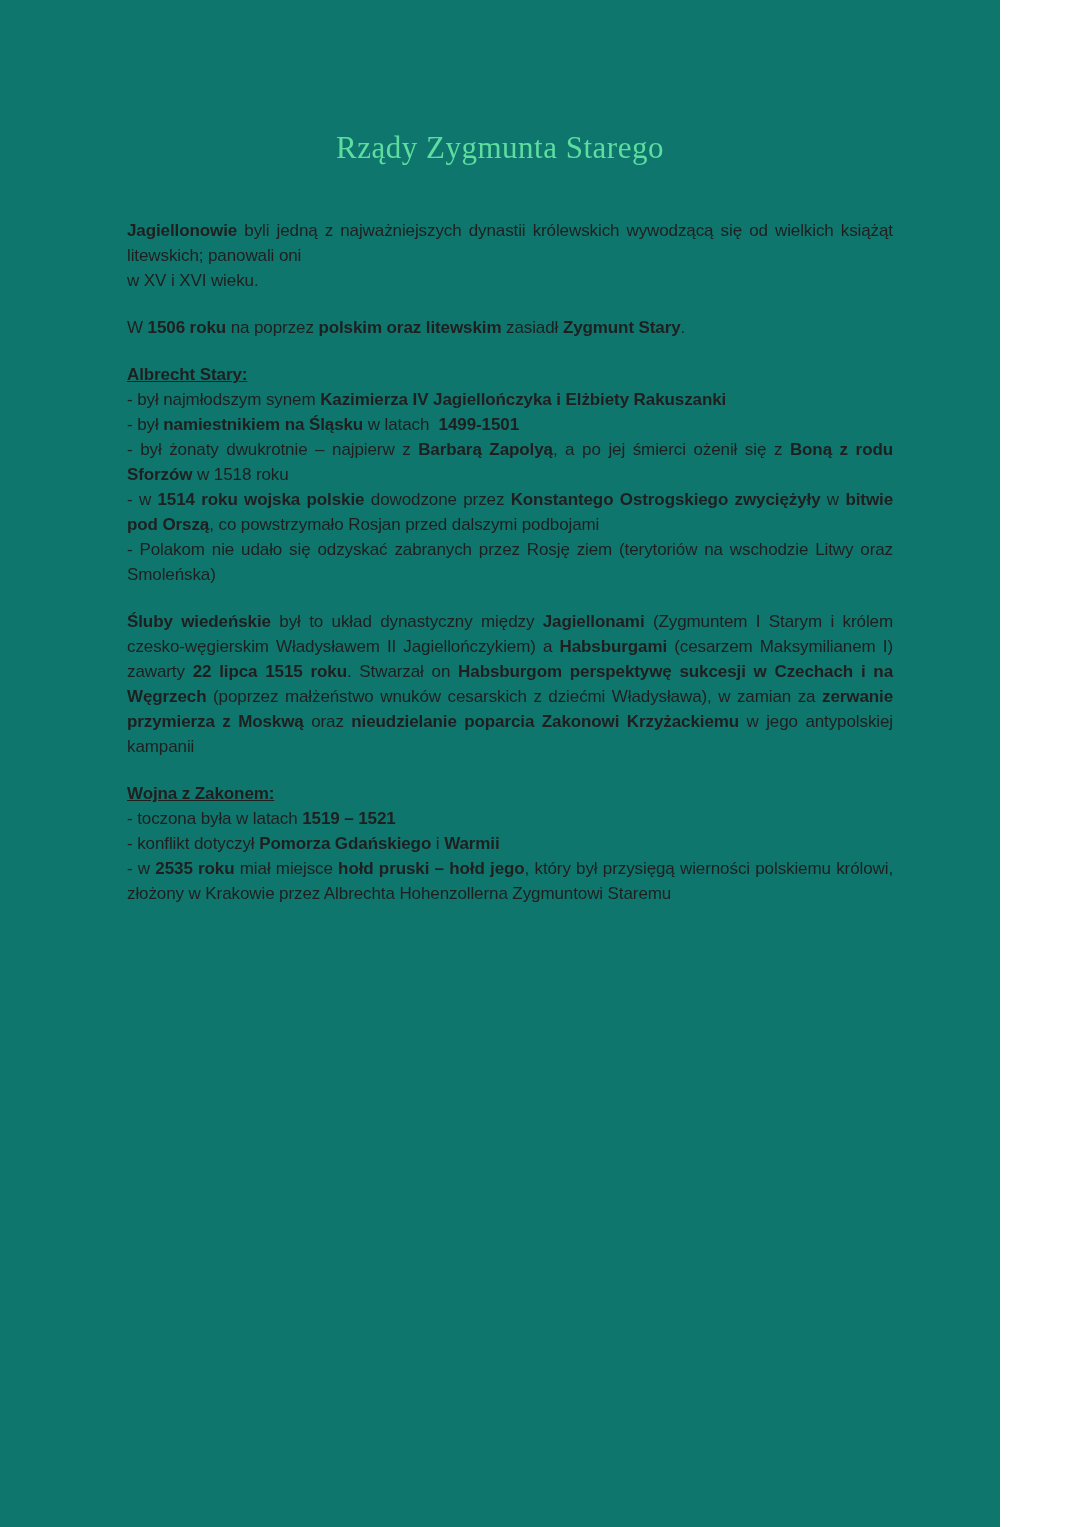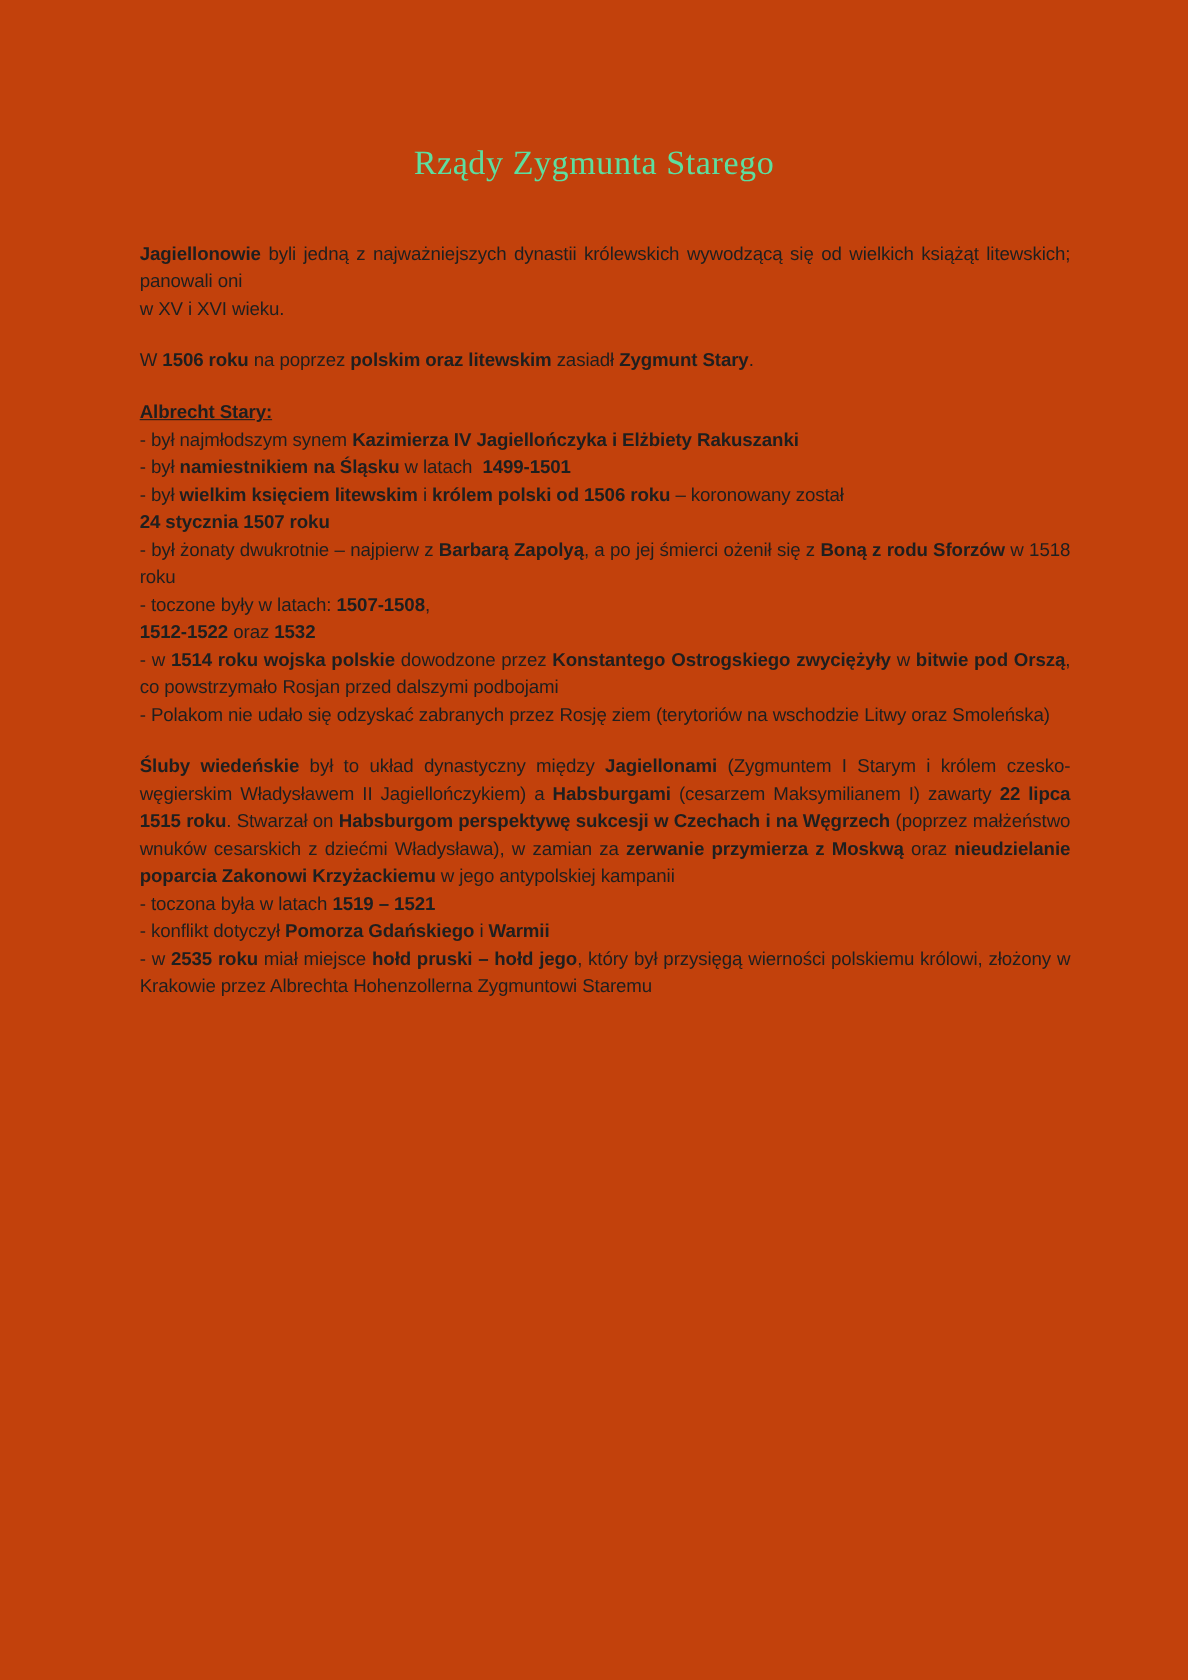--- a/index.html
+++ b/index.html
@@ -2,23 +2,23 @@
 <html><head>
 <meta charset="utf-8">
 <style>
   html, body {
     margin: 0;
     padding: 0;
     background: #ffffff;
   }
   .sheet {
     position: relative;
-    width: 1080px;
+    width: 1000px;
     height: 1527px;
-    background: #c2410c;
+    background: #0f766e;
     font-family: "Liberation Sans", sans-serif;
     color: #1f1f1f;
     overflow: hidden;
   }
   .doc-title {
     margin: 0;
     padding-top: 126px;
     text-align: center;
     font-family: "Liberation Serif", serif;
     font-weight: 400;
@@ -56,23 +56,22 @@
 <div class="sheet">
   <header>
     <h1 class="doc-title">Rządy Zygmunta Starego</h1>
   </header>
   <main class="content">
       <div class="block paragraph"><span class="bold">Jagiellonowie</span><span> byli jedną z najważniejszych dynastii królewskich wywodzącą się od wielkich książąt litewskich; panowali oni</span><br><span>w XV i XVI wieku.</span></div>
       <div class="block paragraph"><span>W </span><span class="bold">1506 roku</span><span> na poprzez </span><span class="bold">polskim oraz litewskim</span><span> zasiadł </span><span class="bold">Zygmunt Stary</span><span>.</span></div>
       <div class="block heading"><span class="bold underline">Albrecht Stary:</span></div>
       <div class="block line"><span>- był najmłodszym synem </span><span class="bold">Kazimierza IV Jagiellończyka i Elżbiety Rakuszanki</span></div>
       <div class="block line"><span>- był </span><span class="bold">namiestnikiem na Śląsku</span><span> w latach &nbsp;</span><span class="bold">1499-1501</span></div>
-      <div class="block line"><span>- był </span><span class="bold">wielkim księciem litewskim</span><span> i </span><span class="bold">królem polski od 1506 roku</span><span> – koronowany został</span><br><span class="bold">24 stycznia 1507 roku</span></div>
       <div class="block line"><span>- był żonaty dwukrotnie – najpierw z </span><span class="bold">Barbarą Zapolyą</span><span>, a po jej śmierci ożenił się z </span><span class="bold">Boną z rodu Sforzów</span><span> w 1518 roku</span></div>
-      <div class="block line"><span>- toczone były w latach: </span><span class="bold">1507-1508</span><span>,</span><br><span class="bold">1512-1522</span><span> oraz </span><span class="bold">1532</span></div>
       <div class="block line"><span>- w </span><span class="bold">1514 roku wojska polskie</span><span> dowodzone przez </span><span class="bold">Konstantego Ostrogskiego zwyciężyły</span><span> w </span><span class="bold">bitwie pod Orszą</span><span>, co powstrzymało Rosjan przed dalszymi podbojami</span></div>
       <div class="block line"><span>- Polakom nie udało się odzyskać zabranych przez Rosję ziem (terytoriów na wschodzie Litwy oraz Smoleńska)</span></div>
       <div class="block paragraph"><span class="bold">Śluby wiedeńskie</span><span> był to układ dynastyczny między </span><span class="bold">Jagiellonami</span><span> (Zygmuntem I Starym i królem czesko-węgierskim Władysławem II Jagiellończykiem) a </span><span class="bold">Habsburgami</span><span> (cesarzem Maksymilianem I) zawarty </span><span class="bold">22 lipca 1515 roku</span><span>. Stwarzał on </span><span class="bold">Habsburgom perspektywę sukcesji w Czechach i na Węgrzech</span><span> (poprzez małżeństwo wnuków cesarskich z dziećmi Władysława), w zamian za </span><span class="bold">zerwanie przymierza z Moskwą</span><span> oraz </span><span class="bold">nieudzielanie poparcia Zakonowi Krzyżackiemu</span><span> w jego antypolskiej kampanii</span></div>
+      <div class="block heading"><span class="bold underline">Wojna z Zakonem:</span></div>
       <div class="block line"><span>- toczona była w latach </span><span class="bold">1519 – 1521</span></div>
       <div class="block line"><span>- konflikt dotyczył </span><span class="bold">Pomorza Gdańskiego</span><span> i </span><span class="bold">Warmii</span></div>
       <div class="block line"><span>- w </span><span class="bold">2535 roku</span><span> miał miejsce </span><span class="bold">hołd pruski – hołd jego</span><span>, który był przysięgą wierności polskiemu królowi, złożony w Krakowie przez Albrechta Hohenzollerna Zygmuntowi Staremu</span></div>
     </main>
 </div>
 
 </body></html>

